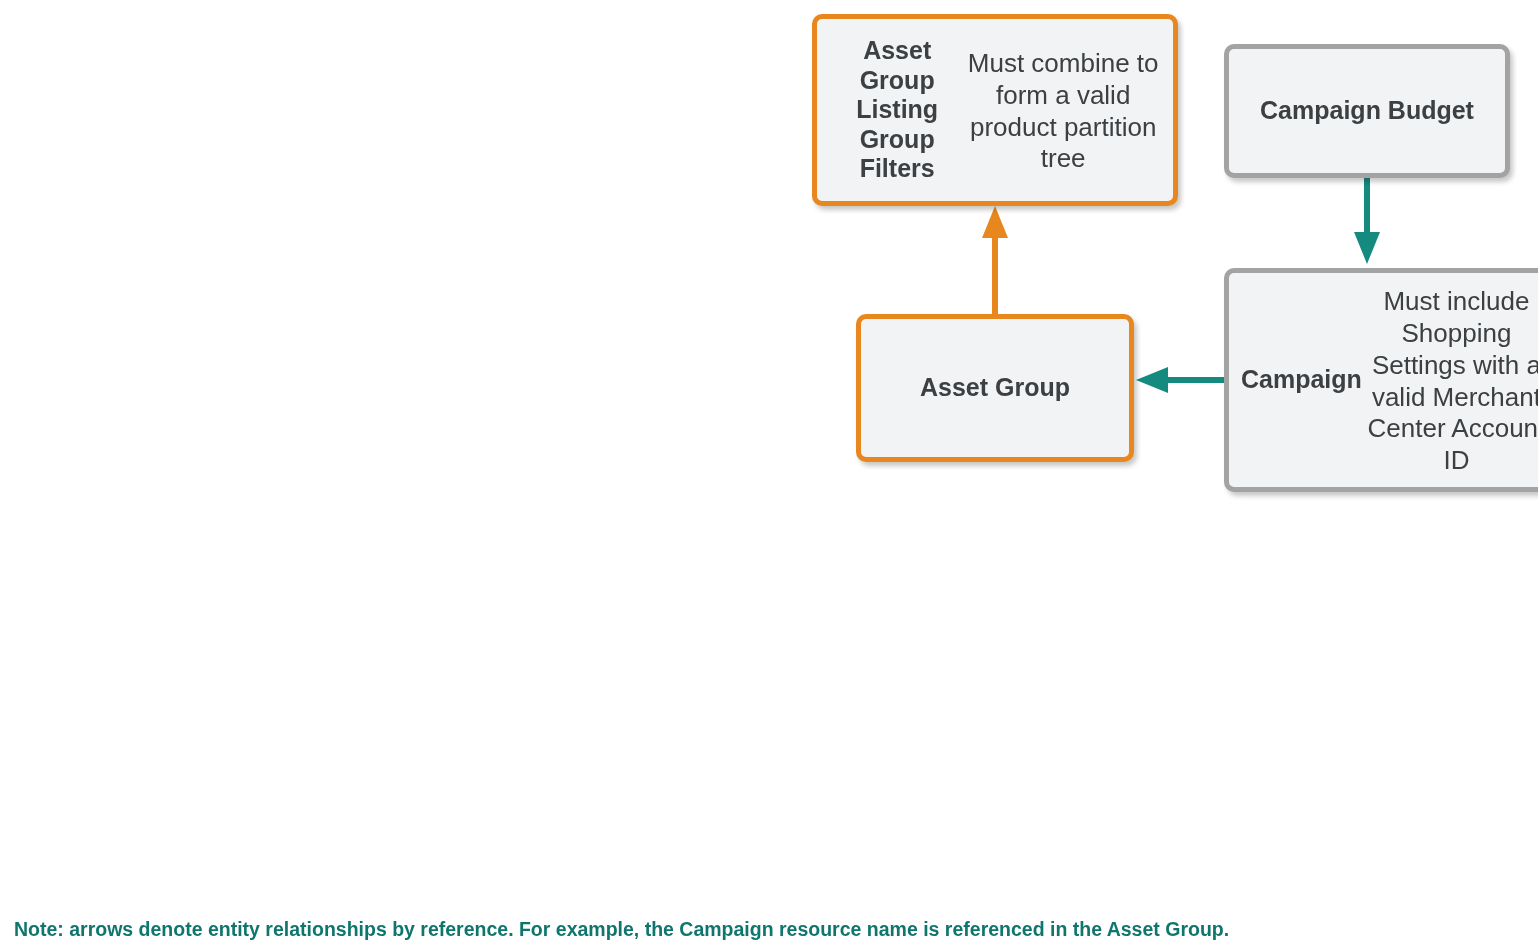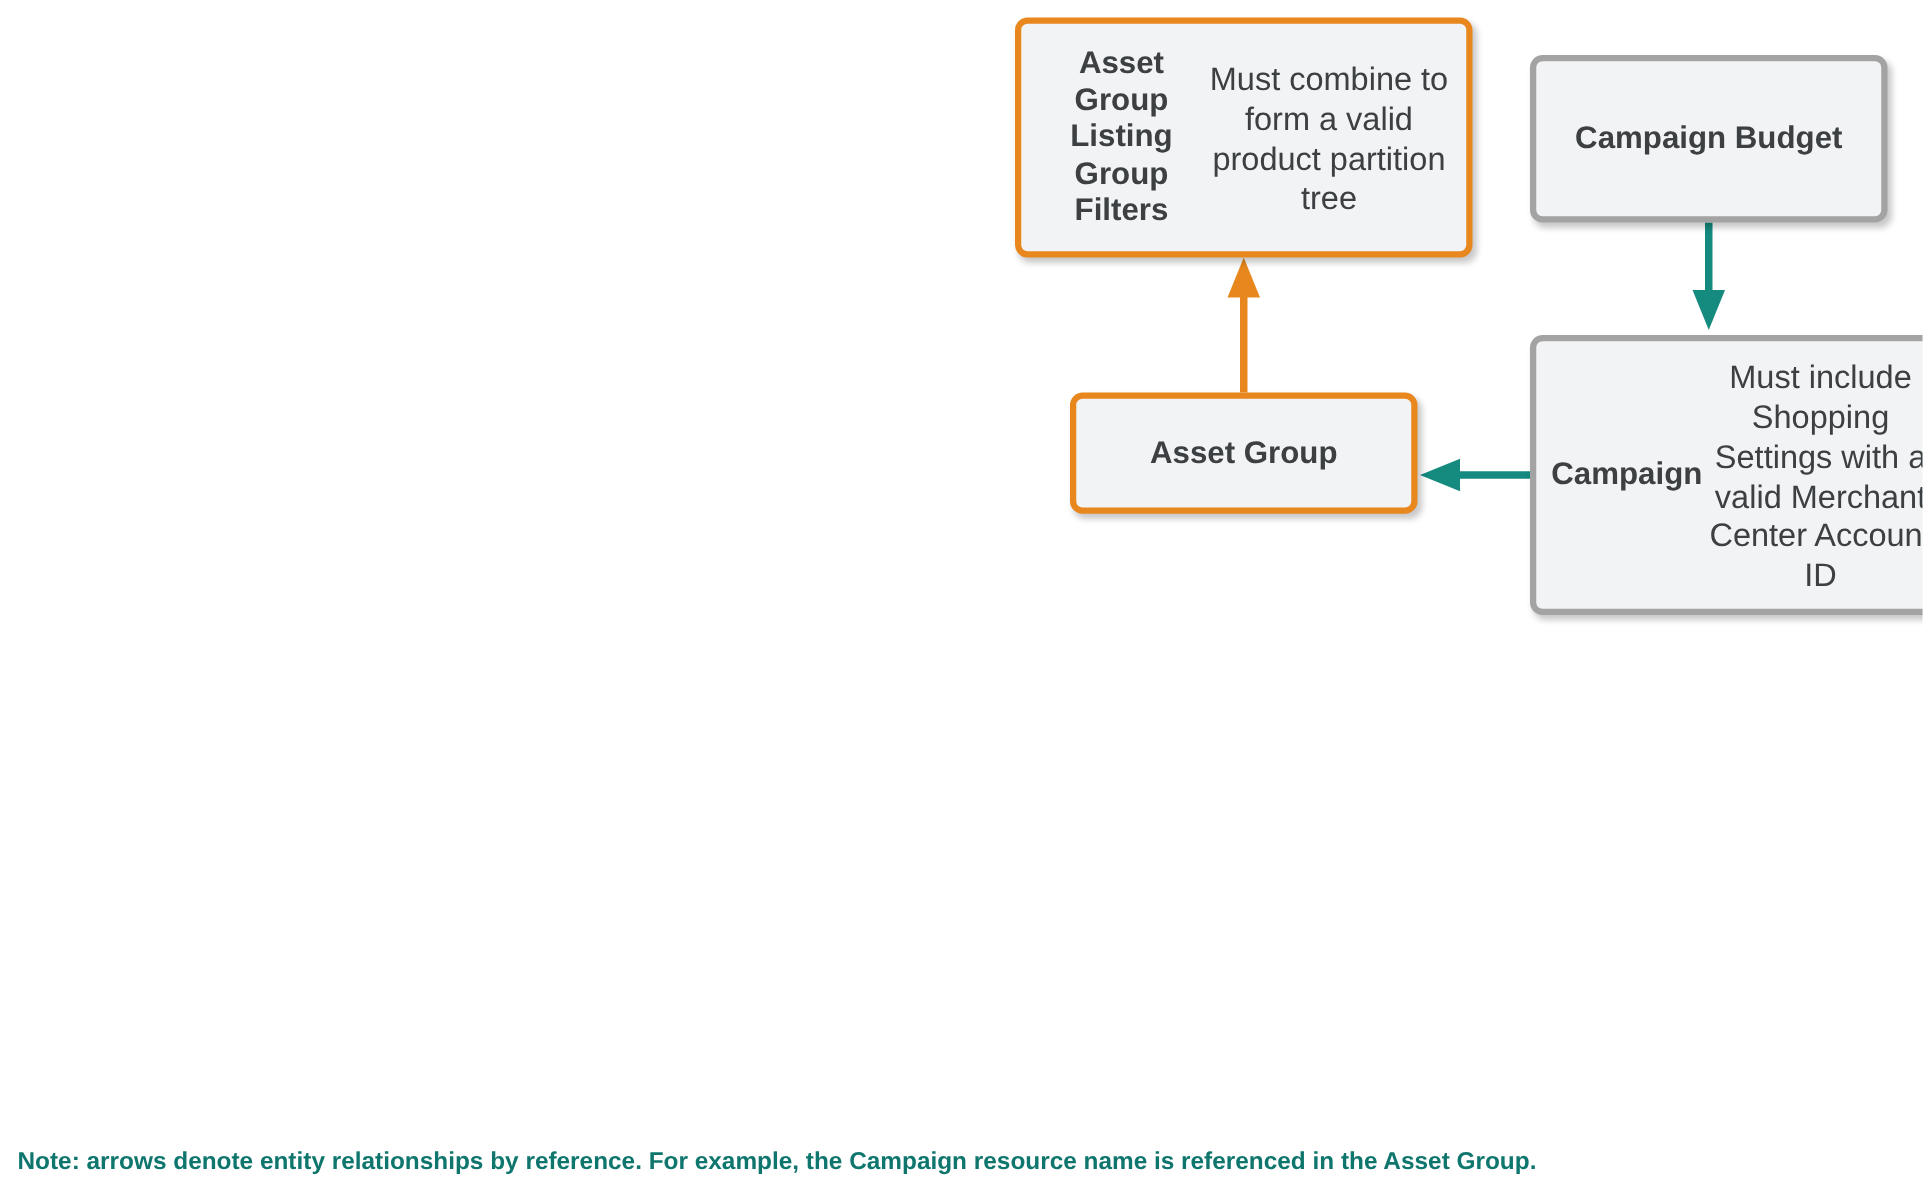--- a/index.html
+++ b/index.html
@@ -62,21 +62,21 @@
   #node-campaign-budget {
     left: 1224px;
     top: 44px;
     width: 286px;
     height: 134px;
   }
   #node-asset-group {
     left: 856px;
     top: 314px;
     width: 278px;
-    height: 97px;
+    height: 148px;
   }
   #node-campaign {
     left: 1224px;
     top: 268px;
     width: 344px;
     height: 224px;
   }
 
   svg#arrows {
     position: absolute;

